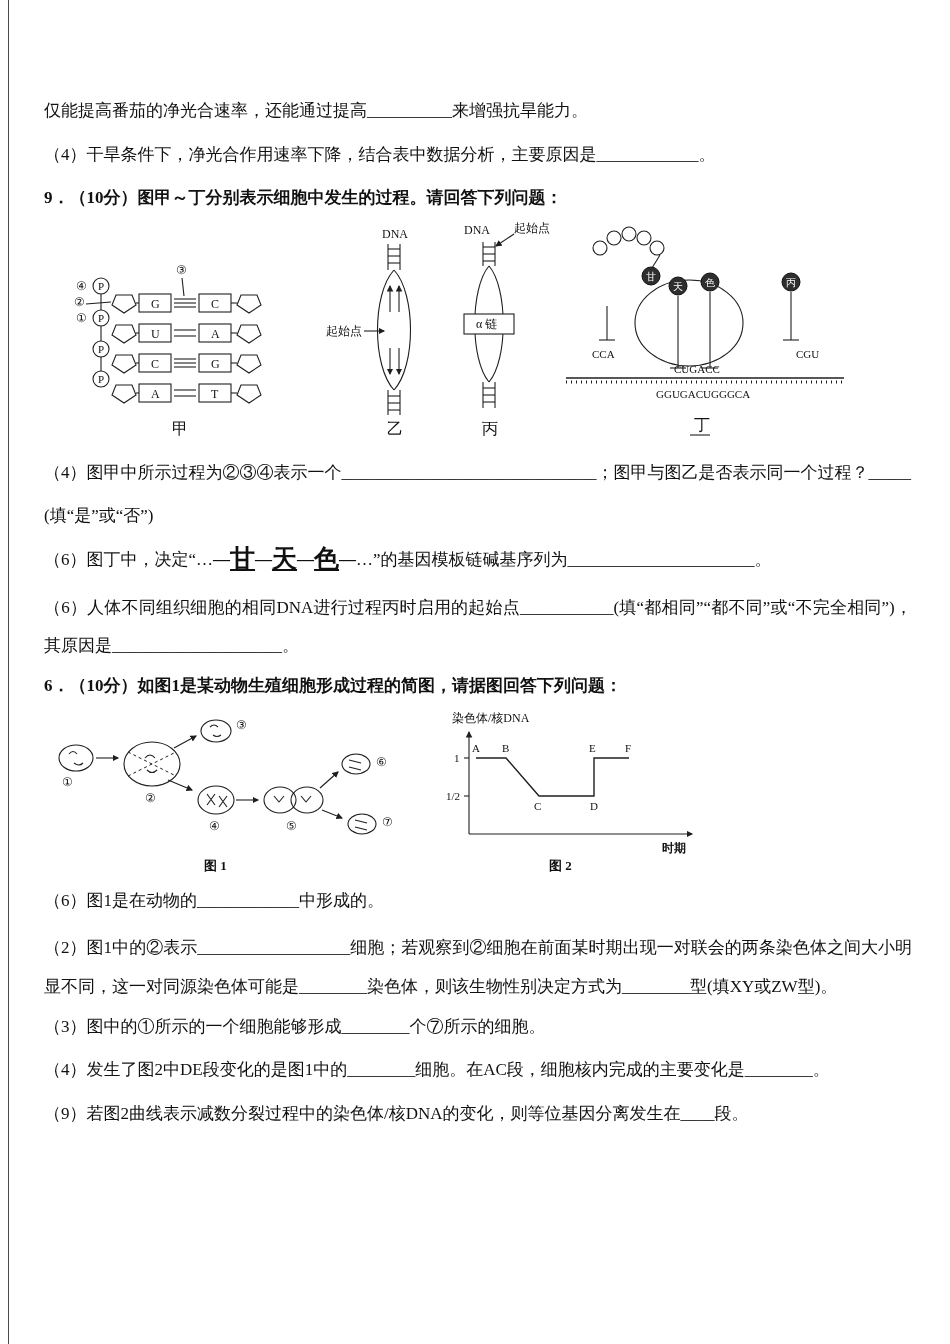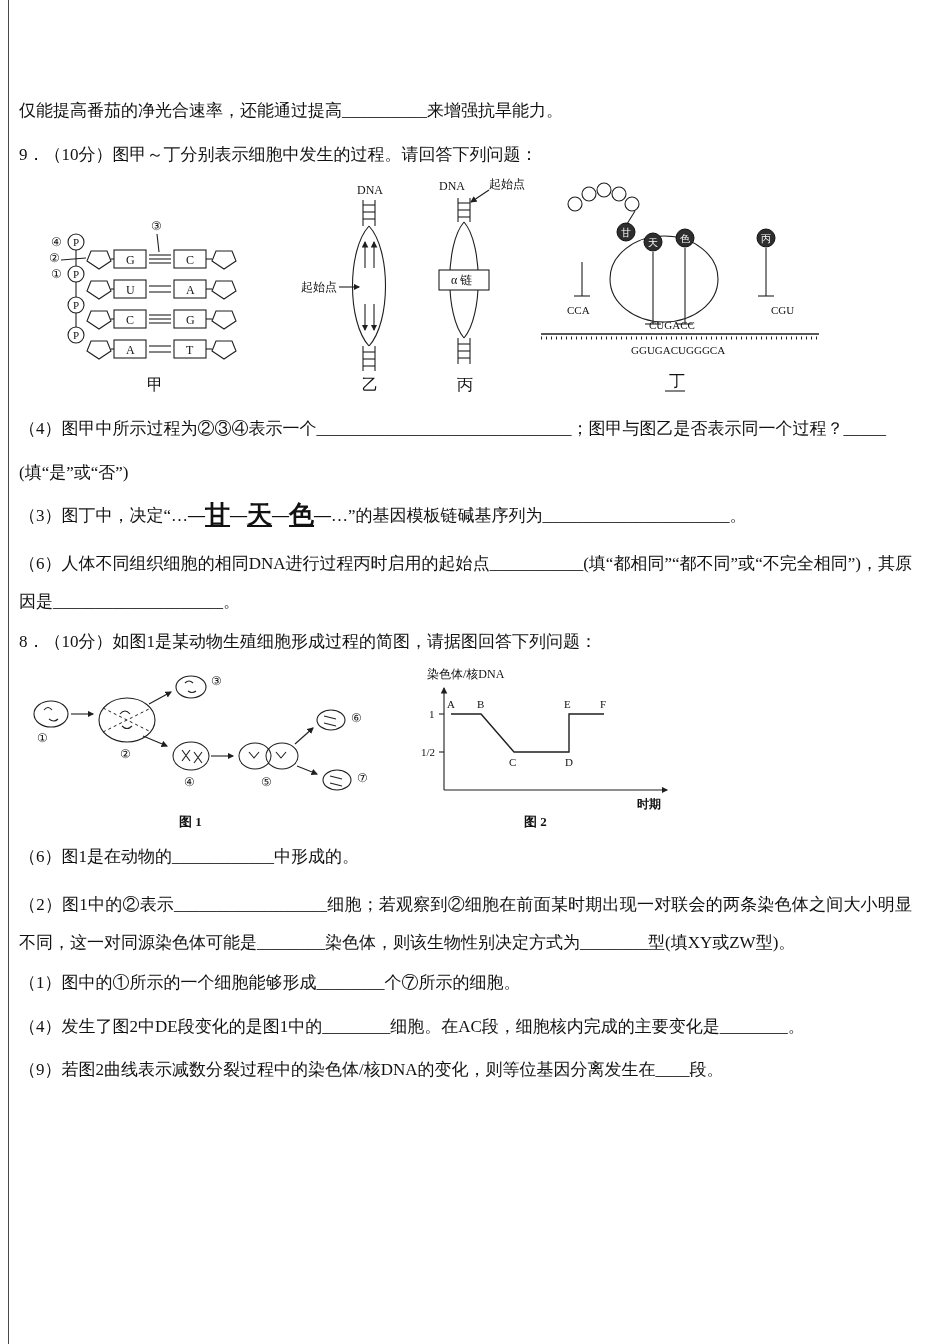--- a/index.html
+++ b/index.html
@@ -1,23 +1,23 @@
 <!DOCTYPE html>
 <html><head>
 <meta charset="utf-8">
 <style>
   html,body{margin:0;padding:0;background:#ffffff;}
   body{width:950px;height:1344px;overflow:hidden;position:relative;
        font-family:"Liberation Serif","DejaVu Serif",serif;color:#111;}
   .edge-line{position:absolute;left:8px;top:0;width:1px;height:1344px;background:#4a4a4a;}
-  .page{padding:96px 38px 0 19px;font-size:17px;line-height:1.8;}
+  .page{padding:96px 38px 0 44px;font-size:17px;line-height:1.8;}
   p{margin:0;}
   .line{margin-bottom:13px;white-space:nowrap;}
   .wrap{white-space:normal;text-align:justify;line-height:2.25;margin-bottom:6px;}
-  .q-header{font-weight:normal;margin-bottom:4px;}
+  .q-header{font-weight:bold;margin-bottom:4px;}
   .q11{font-weight:bold;line-height:2.3;margin-bottom:0;}
   .fig{display:block;margin:2px 0 8px 0;}
   .aa{font-weight:bold;font-size:25px;font-family:"DejaVu Sans",sans-serif;
       line-height:1;vertical-align:-2px;text-decoration:underline;}
   .sep{font-weight:bold;}
   svg .ln{stroke:#1f1f1f;fill:none;stroke-width:1.1;}
   svg .th{stroke:#1f1f1f;fill:none;stroke-width:1.4;}
   svg .dash{stroke:#1f1f1f;fill:none;stroke-width:1;stroke-dasharray:3 3;}
   svg .comb{stroke:#1f1f1f;fill:none;stroke-width:3;stroke-dasharray:1 4;}
   svg text{fill:#111;stroke:none;font-family:"Liberation Serif","DejaVu Serif",serif;}
@@ -28,20 +28,21 @@
   svg .box{fill:#ffffff;stroke:#1f1f1f;stroke-width:1.1;}
 </style>
 </head>
 <body>
 
 <div class="edge-line"></div>
 
 <div class="page">
 
   <p class="line">仅能提高番茄的净光合速率，还能通过提高__________来增强抗旱能力。</p>
+  <p class="line">（4）干旱条件下，净光合作用速率下降，结合表中数据分析，主要原因是____________。</p>
 
   <p class="line q-header">9．（10分）图甲～丁分别表示细胞中发生的过程。请回答下列问题：</p>
 
   <svg class="fig" width="868" height="232" viewBox="0 0 868 232">
     <defs>
       <marker id="ah" markerWidth="7" markerHeight="7" refX="5" refY="3" orient="auto">
         <path d="M0,0 L6,3 L0,6 z" fill="#1f1f1f"></path>
       </marker>
     </defs>
 
@@ -198,24 +199,24 @@
       <text class="t11" x="630" y="155">CUGACC</text>
       <text class="t11" x="612" y="180">GGUGACUGGGCA</text>
 
       <text class="t16" x="650" y="212">丁</text>
       <line class="ln" x1="646" y1="217" x2="666" y2="217"></line>
     </g>
   </svg>
 
   <p class="line">（4）图甲中所示过程为②③④表示一个______________________________；图甲与图乙是否表示同一个过程？_____</p>
   <p class="line">(填“是”或“否”)</p>
-  <p class="line"><span>（3）图丁中，决定“…</span><span class="sep">—</span><span class="aa">甘</span><span class="sep">—</span><span class="aa">天</span><span class="sep">—</span><span class="aa">色</span><span class="sep">—</span><span>…”的基因模板链碱基序列为______________________。</span></p>
+  <p class="line"><span>（6）图丁中，决定“…</span><span class="sep">—</span><span class="aa">甘</span><span class="sep">—</span><span class="aa">天</span><span class="sep">—</span><span class="aa">色</span><span class="sep">—</span><span>…”的基因模板链碱基序列为______________________。</span></p>
   <p class="wrap">（6）人体不同组织细胞的相同DNA进行过程丙时启用的起始点___________(填“都相同”“都不同”或“不完全相同”)，其原因是____________________。</p>
 
-  <p class="line q-header">8．（10分）如图1是某动物生殖细胞形成过程的简图，请据图回答下列问题：</p>
+  <p class="line q-header">6．（10分）如图1是某动物生殖细胞形成过程的简图，请据图回答下列问题：</p>
 
   <svg class="fig" width="868" height="172" viewBox="0 0 868 172">
 
     <g>
       <ellipse class="ln" cx="32" cy="52" rx="17" ry="13"></ellipse>
       <path class="ln" d="M25,48 q4,-5 8,0"></path>
       <path class="ln" d="M30,57 q5,4 9,0"></path>
       <text class="t12" x="18" y="80">①</text>
 
       <line class="ln" x1="52" y1="52" x2="74" y2="52" marker-end="url(#ah)"></line>
@@ -276,18 +277,18 @@
       <text class="t11" x="546" y="104">D</text>
       <text class="t11" x="545" y="46">E</text>
       <text class="t11" x="581" y="46">F</text>
       <text class="t12 bold" x="618" y="146">时期</text>
       <text class="t13 bold" x="505" y="164">图 2</text>
     </g>
   </svg>
 
   <p class="line">（6）图1是在动物的____________中形成的。</p>
   <p class="wrap">（2）图1中的②表示__________________细胞；若观察到②细胞在前面某时期出现一对联会的两条染色体之间大小明显不同，这一对同源染色体可能是________染色体，则该生物性别决定方式为________型(填XY或ZW型)。</p>
-  <p class="line">（1）图中的①所示的一个细胞能够形成________个⑦所示的细胞。</p>
+  <p class="line">（3）图中的①所示的一个细胞能够形成________个⑦所示的细胞。</p>
   <p class="line">（4）发生了图2中DE段变化的是图1中的________细胞。在AC段，细胞核内完成的主要变化是________。</p>
   <p class="line">（9）若图2曲线表示减数分裂过程中的染色体/核DNA的变化，则等位基因分离发生在____段。</p>
 
 
 </div>
 
 </body></html>

